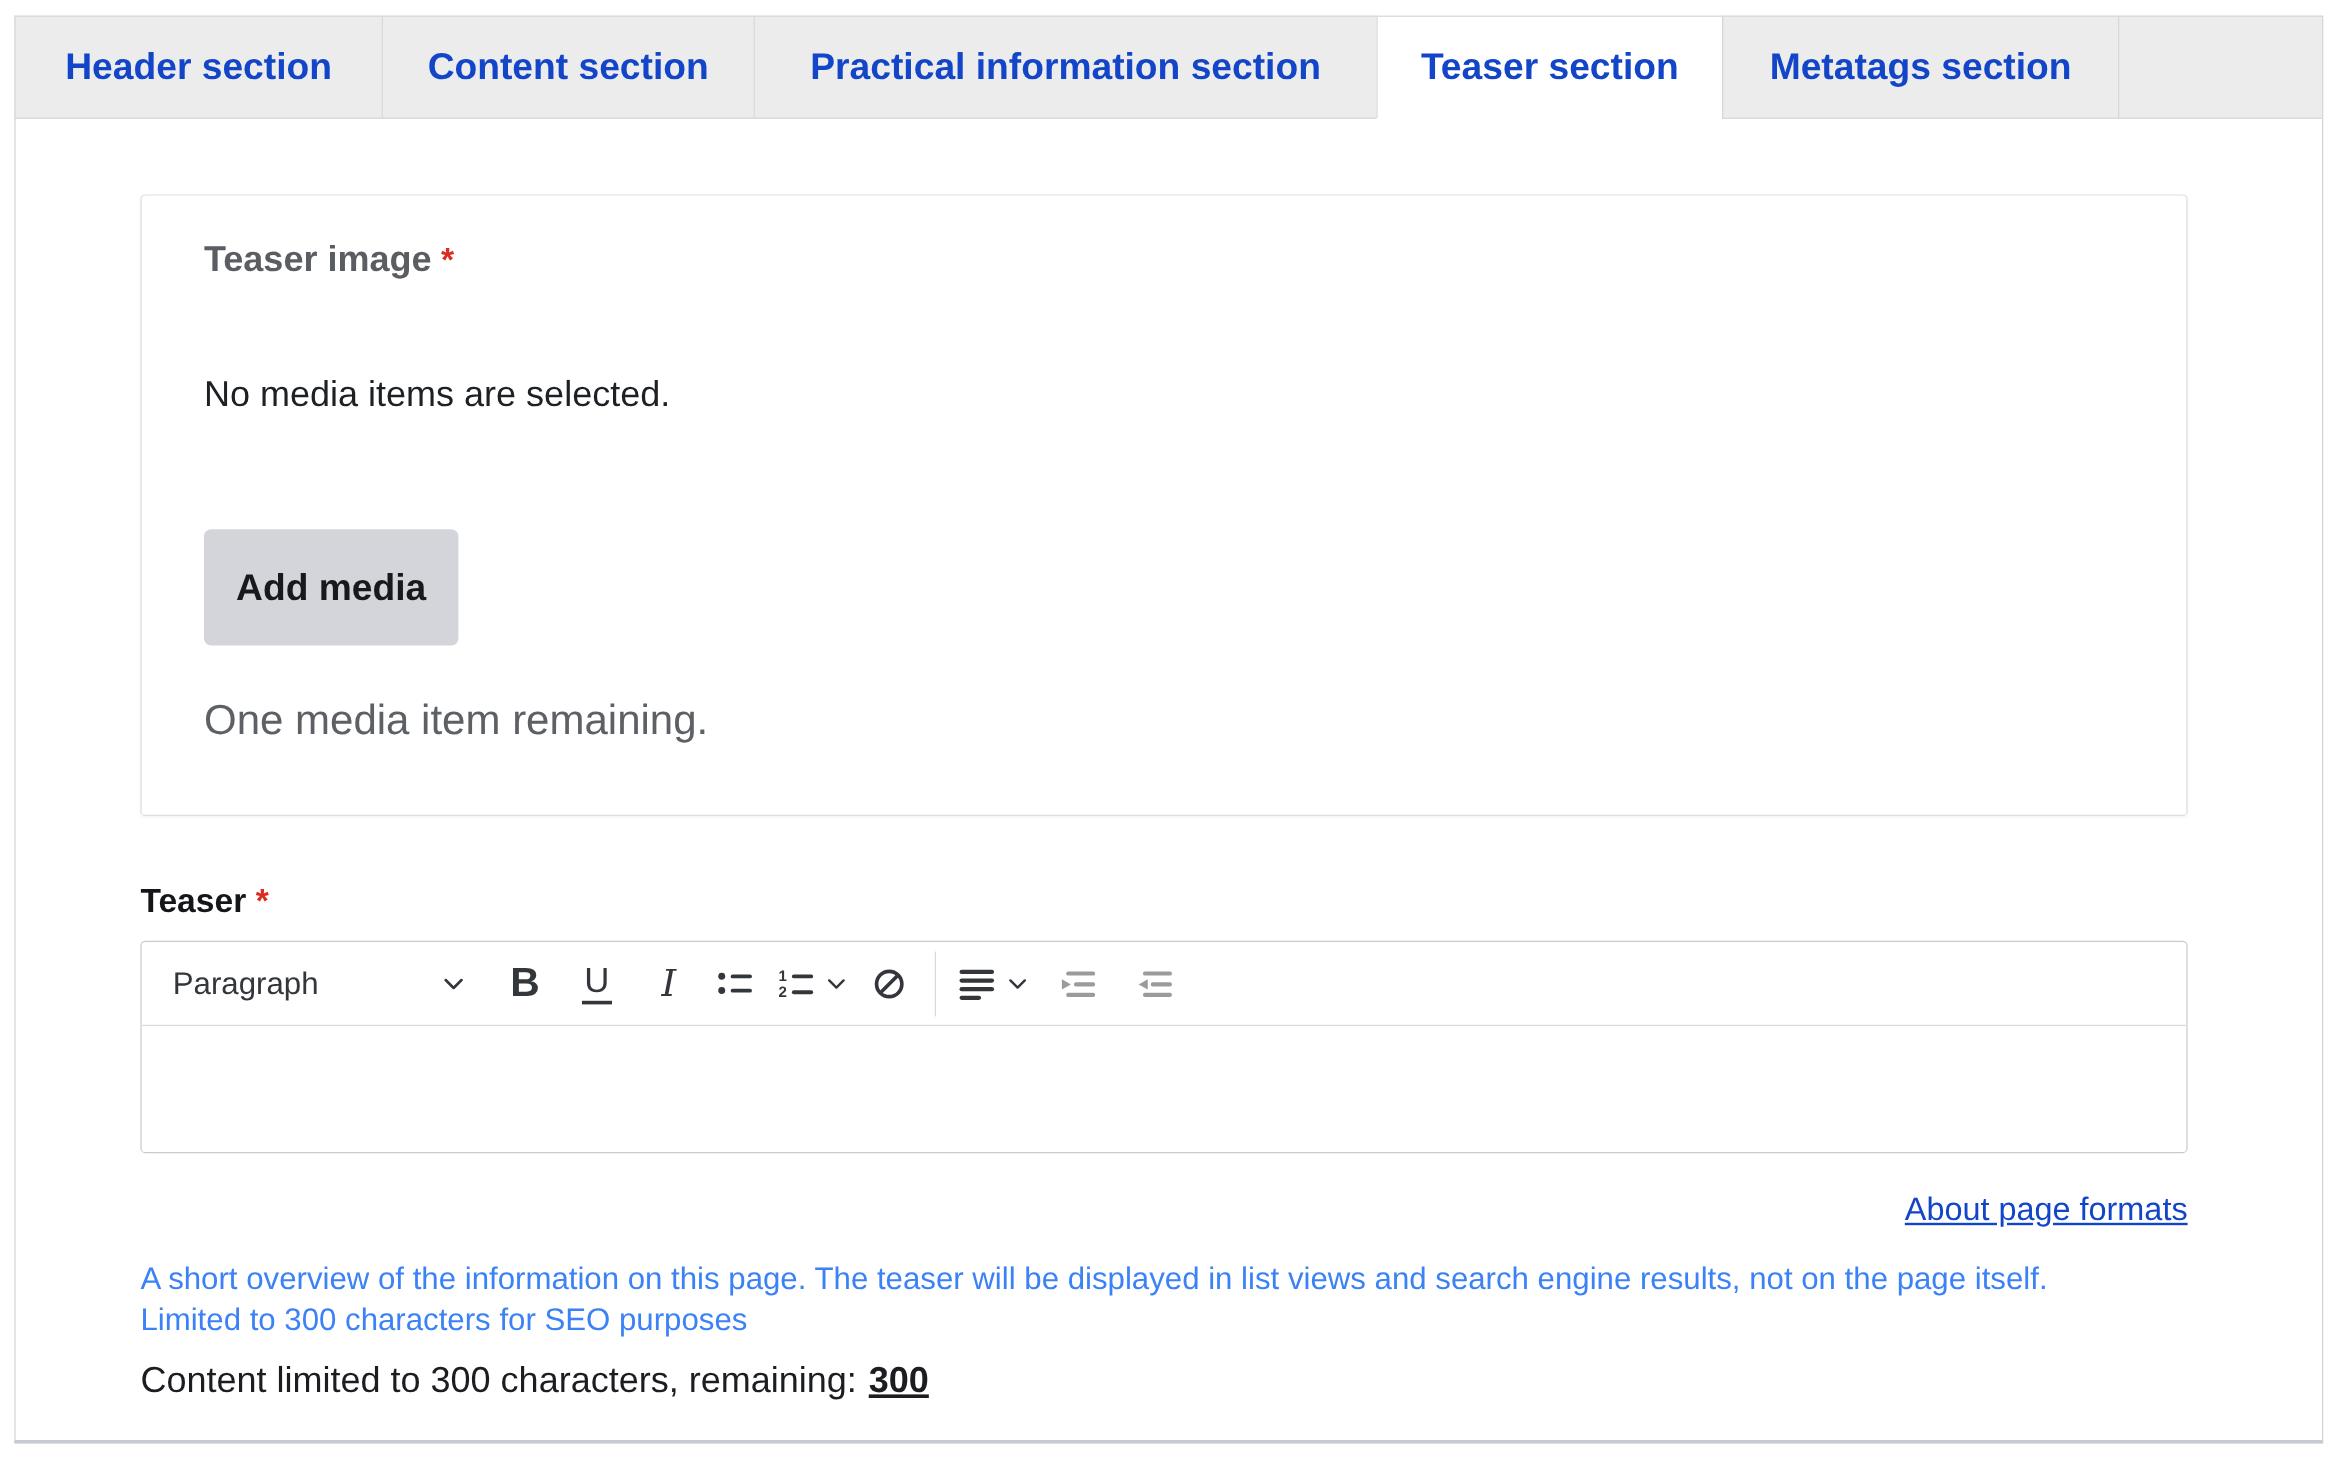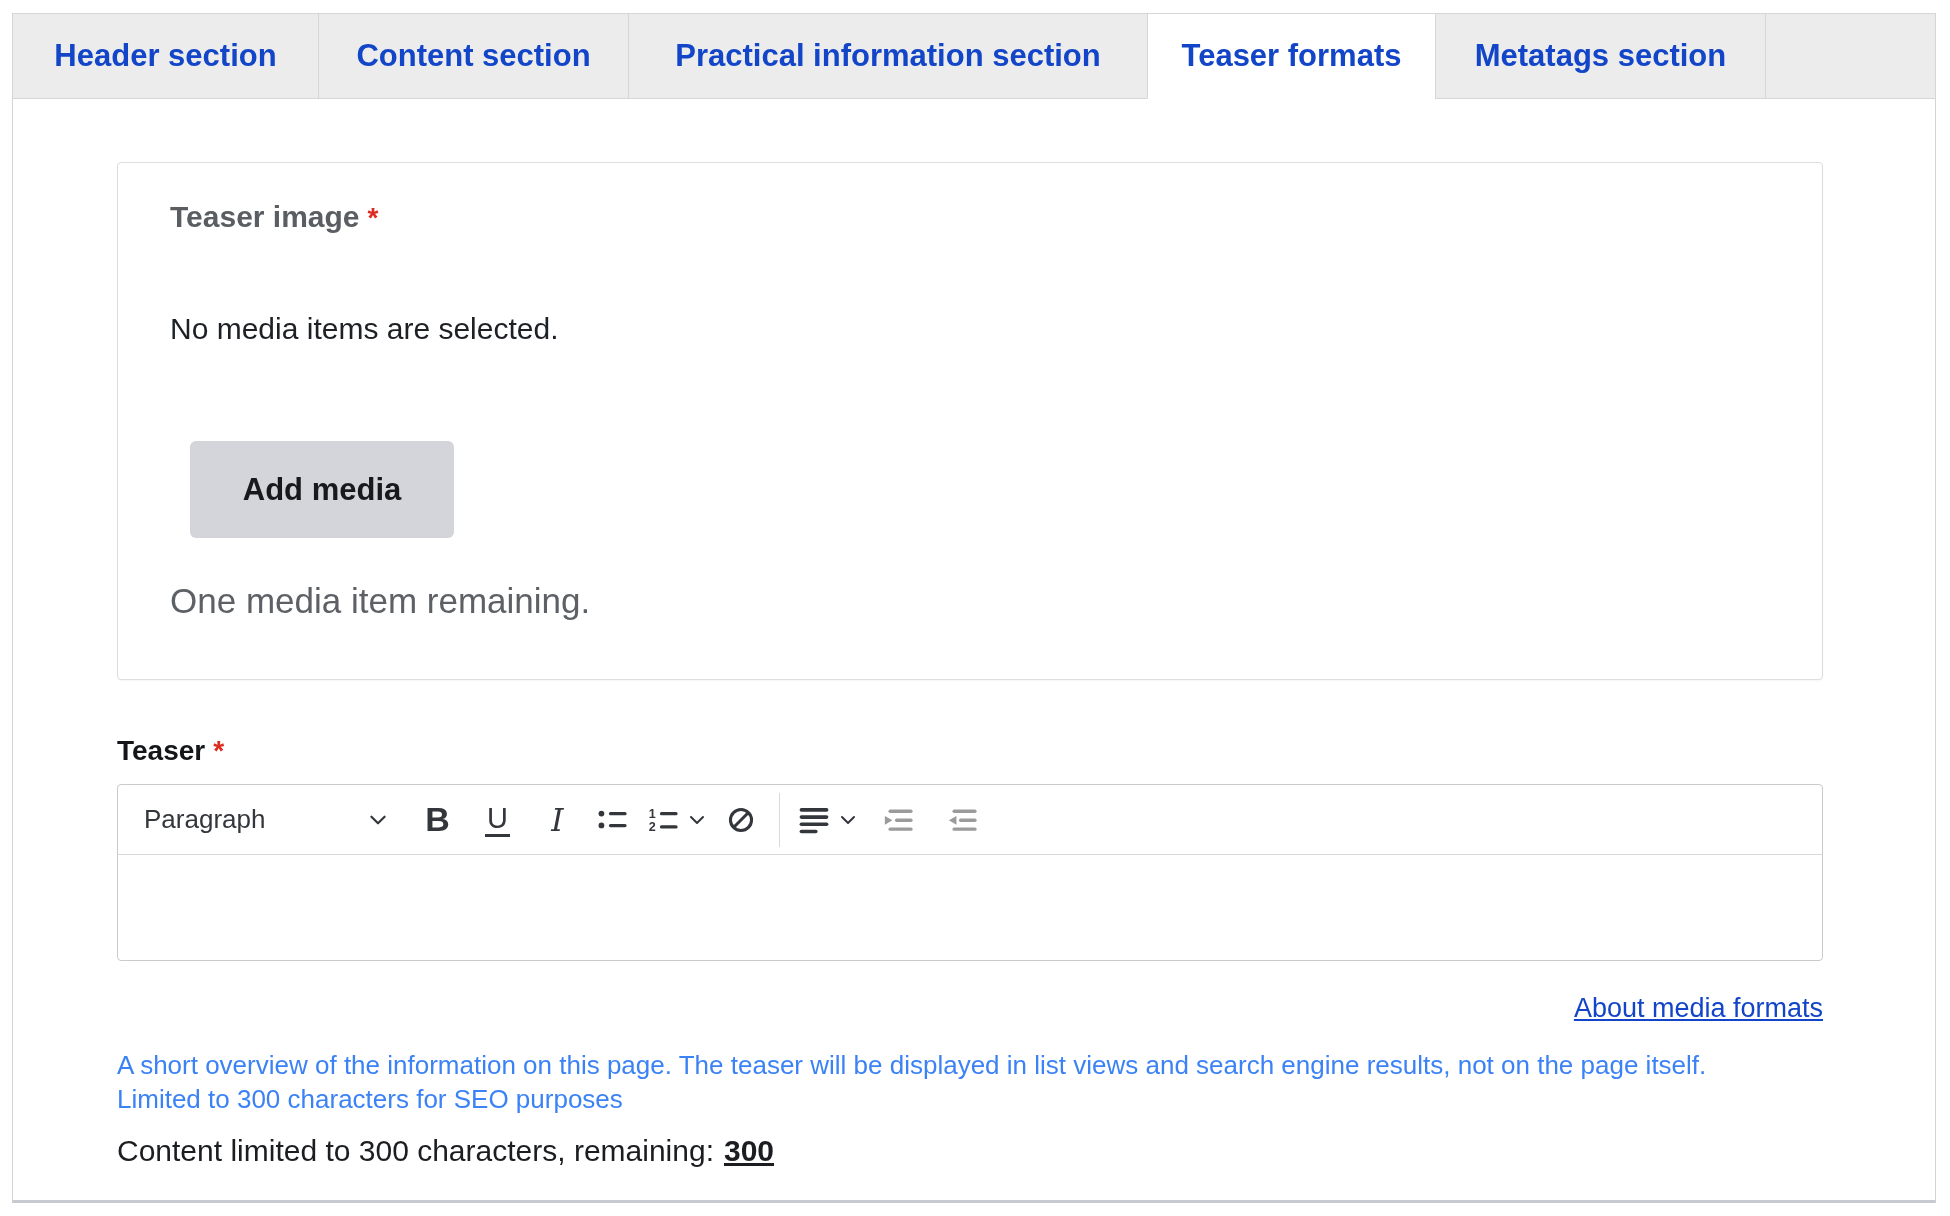--- a/index.html
+++ b/index.html
@@ -22,23 +22,23 @@
   .content { min-height:1094px; background:#fff;
     border-left:1px solid #d2d3d7; border-right:1px solid #d2d3d7;
     border-bottom:3px solid #c7cad0; padding:63px 112px 30px 104px; }
 
   
   .media-fieldset { border:1px solid #dcdde1; border-radius:4px;
     padding:36px 52px 62px 52px; box-shadow:0 1px 2px rgba(0,0,0,.04); }
   .field-label-gray { font-size:30px; font-weight:bold; color:#5a5e63; line-height:36px; }
   .req { color:#dc2b21; margin-left:8px; font-size:28px; font-weight:bold; }
   .empty-message { margin-top:76px; font-size:30px; color:#1d2024; line-height:36px; }
-  .add-media { margin-top:94px; width:264px; height:97px; background:#d3d5da;
+  .add-media { margin-top:94px; width:212px; height:97px; background:#d3d5da;
     color:#17191c; font-size:31px; font-weight:bold; border:none; border-radius:6px;
-    cursor:pointer; display:block;margin-left:20px; }
+    cursor:pointer; display:block; }
   .remaining { margin-top:46px; font-size:35px; color:#5d6166; line-height:33px; }
 
   
   .teaser-label { margin-top:54px; font-size:28px; font-weight:bold;
     color:#141619; line-height:34px; }
   .editor { margin-top:16px; border:1px solid #c8cace; border-radius:4px; background:#fff; }
   .toolbar { height:70px; display:flex; align-items:center; padding:0 20px 0 26px;
     border-bottom:1px solid #d7d9dd; color:#33363b; }
   .tbtn { display:flex; align-items:center; justify-content:center;
     min-width:44px; height:56px; cursor:pointer; color:#33363b; }
@@ -65,21 +65,21 @@
 </style>
 </head>
 <body>
 
 <div class="page">
 
   <div class="tabbar">
     <div class="tab w1">Header section</div>
     <div class="tab w2">Content section</div>
     <div class="tab w3">Practical information section</div>
-    <div class="tab w4 active">Teaser formats</div>
+    <div class="tab w4 active">Teaser section</div>
     <div class="tab w5">Metatags section</div>
     <div class="tab-spacer"></div>
   </div>
 
   <div class="content">
 
     <div class="media-fieldset">
       <div>
         <span class="field-label-gray">Teaser image</span><span class="req">*</span>
       </div>
@@ -190,21 +190,21 @@
               <rect x="3.6" y="14.1" width="13.4" height="1.9" rx="0.9"></rect>
             </svg>
           </span>
         </div>
 
       </div>
       <div class="editor-body"></div>
     </div>
 
     <div class="about-row">
-      <a href="#" class="about-link">About media formats</a>
+      <a href="#" class="about-link">About page formats</a>
     </div>
 
     <div class="description">
       <div>A short overview of the information on this page. The teaser will be displayed in list views and search engine results, not on the page itself.</div>
       <div>Limited to 300 characters for SEO purposes</div>
     </div>
 
     <div class="char-counter">
       <span>Content limited to 300 characters, remaining:</span><span class="char-value">300</span>
     </div>

